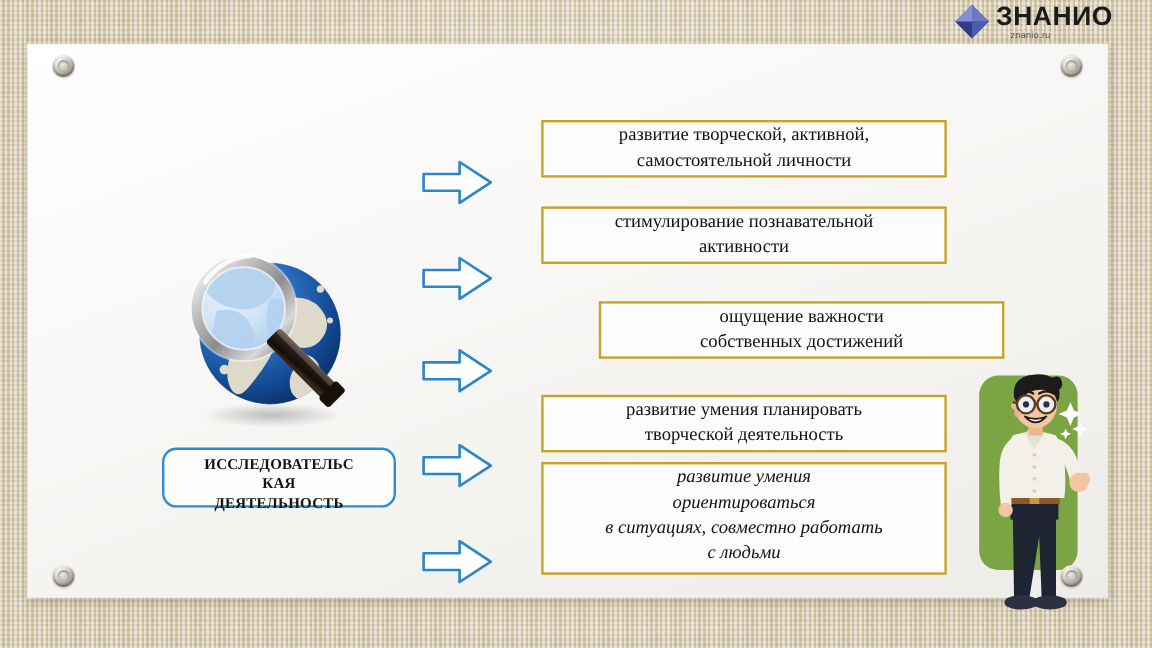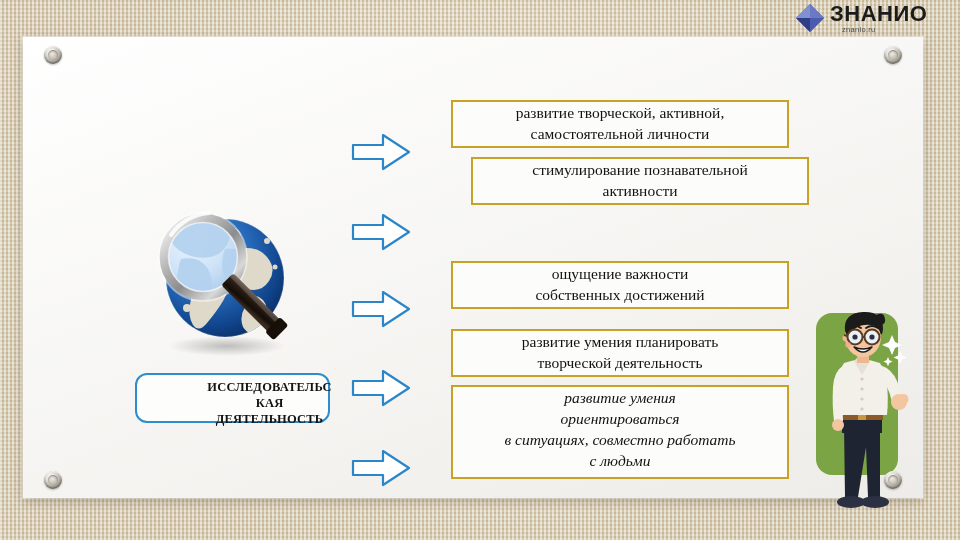--- a/index.html
+++ b/index.html
@@ -146,21 +146,20 @@
     top: 4px;
     width: 191px;
     text-align: center;
     font-family: "Liberation Serif", serif;
     font-weight: bold;
     font-size: 12.5px;
     line-height: 16px;
     color: #141414;
     letter-spacing: 0.2px;
     white-space: pre-line;
-    padding-left: 37px;
   }
 
   
   .arrow {
     position: absolute;
     width: 62px;
     height: 40px;
     z-index: 4;
   }
 
@@ -312,25 +311,25 @@
   <div class="arrow" style="left:327px; top:411px;">
     <svg viewBox="0 0 62 40" width="62" height="40" xmlns="http://www.w3.org/2000/svg">
       <path d="M3 13 L33 13 L33 3 L59 20 L33 37 L33 27 L3 27 Z" fill="#ffffff" stroke="#2a86c8" stroke-width="2.2" stroke-linejoin="round"></path>
     </svg>
   </div>
 
   <div class="stmt" style="top:63px; height:48px;">
     <div class="stmt-text">развитие творческой, активной,
 самостоятельной личности</div>
   </div>
-  <div class="stmt" style="top:120px; height:48px;margin-left:20px;">
+  <div class="stmt" style="top:135px; height:48px;">
     <div class="stmt-text">стимулирование познавательной
 активности</div>
   </div>
-  <div class="stmt" style="top:224px; height:48px;">
+  <div class="stmt" style="top:214px; height:48px;margin-left:48px;">
     <div class="stmt-text">ощущение важности
 собственных достижений</div>
   </div>
   <div class="stmt" style="top:292px; height:48px;">
     <div class="stmt-text">развитие умения планировать
 творческой деятельность</div>
   </div>
   <div class="stmt" style="top:348px; height:94px;font-style:italic;">
     <div class="stmt-text">развитие умения
 ориентироваться

